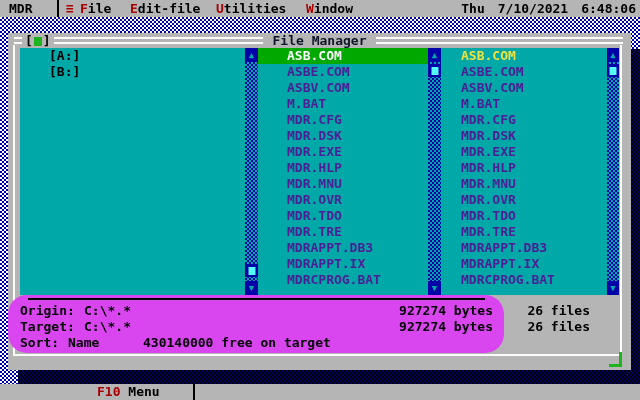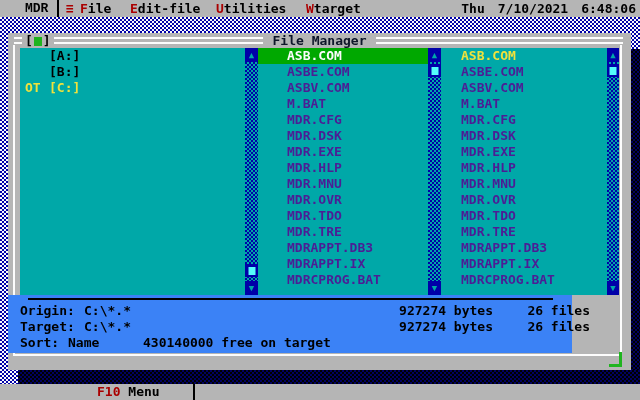--- a/index.html
+++ b/index.html
@@ -5,21 +5,21 @@
   html,body{margin:0;padding:0;background:#000;}
   .screen{
     position:relative;width:640px;height:400px;overflow:hidden;
     font-family:"DejaVu Sans Mono","Liberation Mono",monospace;
     font-weight:bold;font-size:13px;line-height:16px;color:#000;
     background:#B5B5B5;
   }
 
   
   .menubar{position:absolute;top:0;left:0;right:0;height:17px;background:#B5B5B5;line-height:17px;z-index:30;}
-  .mb-app{position:absolute;left:25px;font-family:Liberation Mono, monospace;}
+  .mb-app{position:absolute;left:9px;}
   .mb-sep{position:absolute;left:57px;top:0;bottom:0;width:2px;background:#000;}
   .mb-burger{position:absolute;left:66px;color:#AA0000;}
   .mb-item{position:absolute;}
   .hot{color:#AA0000;}
   .mb-clock{position:absolute;right:4px;white-space:pre;}
   .mb-clock span{margin-left:13px;}
 
   
   .desktop{position:absolute;top:17px;left:0;width:640px;height:367px;
     background:#FCFCFC;
@@ -67,21 +67,21 @@
     font-size:9px;line-height:14px;text-align:center;}
   .sarr.top{top:0;}
   .sarr.bot{bottom:0;}
   .sthumb{position:absolute;left:0;right:0;height:13px;background:#0000A8;}
   .sthumb::after{content:"";position:absolute;left:50%;top:50%;width:7px;height:8px;
     transform:translate(-50%,-50%);background:#54FCFC;}
   .th-top{top:16px;}
   .th-bot{bottom:18px;}
 
   
-  .infopanel{position:absolute;left:0px;top:262px;width:564px;height:58px;background:#3b82f6;}
+  .infopanel{position:absolute;left:0px;top:262px;width:496px;height:58px;background:#d946ef;border-radius:19px;}
   .hline{position:absolute;left:20px;right:19px;top:3px;height:2px;background:#000;}
   .irow{position:absolute;left:0;right:0;height:16px;}
   .i-lbl{position:absolute;left:12px;white-space:pre;}
   .i-path{position:absolute;left:76px;white-space:pre;}
   .i-bytes{position:absolute;left:290px;width:195px;text-align:right;white-space:pre;}
   .i-files{position:absolute;left:495px;width:87px;text-align:right;white-space:pre;}
   .i-sortval{position:absolute;left:60px;white-space:pre;}
   .i-free{position:absolute;left:135px;white-space:pre;}
 
   .rcorner{position:absolute;right:9px;bottom:3px;width:10px;height:12px;
@@ -99,21 +99,21 @@
 
 <div class="screen">
 
   <div class="menubar">
     <span class="mb-app">MDR</span>
     <div class="mb-sep"></div>
     <span class="mb-burger">≡</span>
     <span class="mb-item" style="left:80px"><span class="hot">F</span><span>ile</span></span>
     <span class="mb-item" style="left:130px"><span class="hot">E</span><span>dit-file</span></span>
     <span class="mb-item" style="left:216px"><span class="hot">U</span><span>tilities</span></span>
-    <span class="mb-item" style="left:306px"><span class="hot">W</span><span>target</span></span>
+    <span class="mb-item" style="left:306px"><span class="hot">W</span><span>indow</span></span>
     <span class="mb-clock"><span>Thu</span><span>7/10/2021</span><span>6:48:06</span></span>
   </div>
 
   <div class="desktop"></div>
   <div class="shadow sh-r"></div>
   <div class="shadow sh-b"></div>
 
   <div class="window">
     <div class="outline"></div>
 
@@ -121,21 +121,20 @@
       <div class="dline"></div>
       <span class="closebox"><span>[</span><span class="closeglyph"></span><span>]</span></span>
       <span class="wtitle">File Manager</span>
     </div>
 
     <div class="content">
 
       <div class="panel p-drives">
         <div class="drow"><span class="dpre"></span><span>[A:]</span></div>
         <div class="drow"><span class="dpre"></span><span>[B:]</span></div>
-        <div class="drow dr-yellow"><span class="dpre">OT</span><span>[C:]</span></div>
       </div>
 
       <div class="sbar s1">
         <div class="sarr top">▲</div>
         <div class="sthumb th-bot"></div>
         <div class="sarr bot">▼</div>
       </div>
 
       <div class="panel p-mid">
         <div class="frow sel">ASB.COM</div>

